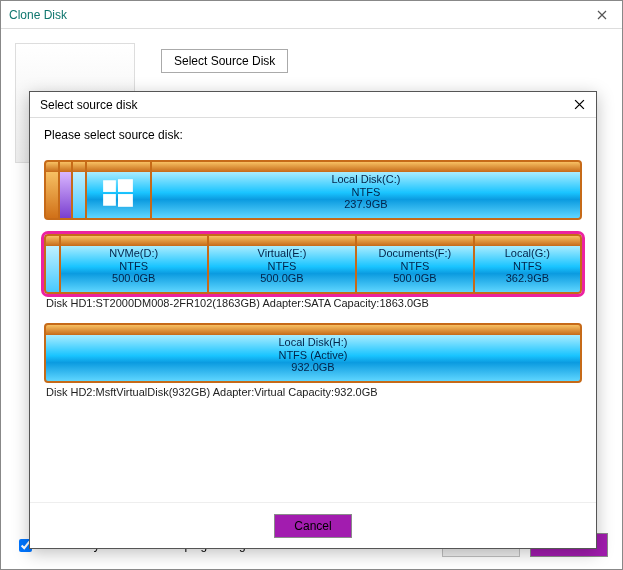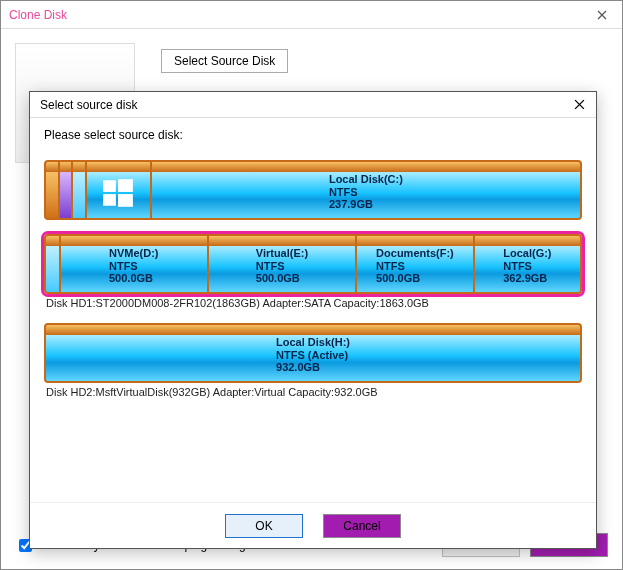--- a/index.html
+++ b/index.html
@@ -1,19 +1,19 @@
 <!DOCTYPE html>
 <html><head>
 <meta charset="utf-8">
 <style>
   * { box-sizing: border-box; }
   html, body { margin: 0; padding: 0; font-family: "Segoe UI", Tahoma, sans-serif; font-size: 12px; color: #000; background: #fff; }
   .window { width: 623px; height: 570px; border: 1px solid #888; background: #fff; position: relative; display: flex; flex-direction: column; }
   .titlebar { display: flex; align-items: center; justify-content: space-between; height: 28px; padding: 0 0 0 8px; border-bottom: 1px solid #ddd; }
-  .titlebar .title { font-size: 12px; color: #ec4899; }
+  .titlebar .title { font-size: 12px; color: #0f766e; }
   .titlebar .close { width: 40px; height: 100%; display: flex; align-items: center; justify-content: center; color: #555; }
   .titlebar .close svg { width: 10px; height: 10px; }
   .mainbody { flex: 1; position: relative; padding: 14px; overflow: hidden; }
   .thumb { width: 120px; height: 120px; background: linear-gradient(#fff,#eee); border: 1px solid #ddd; }
   .tabbtn { position: absolute; top: 20px; left: 160px; padding: 4px 12px; border: 1px solid #aaa; background: #fff; font-size: 12px; }
   .footer { position: absolute; bottom: 12px; left: 14px; right: 14px; display: flex; align-items: center; justify-content: space-between; }
   .footer label { display: flex; align-items: center; gap: 6px; font-size: 12px; }
   .btnrow { display: flex; gap: 10px; }
   .btn { min-width: 78px; height: 24px; border: 1px solid #8a8a8a; background: #a21caf; font-size: 12px; display: inline-flex; align-items: center; justify-content: center; cursor: pointer; }
   .btn.primary { background: #e6f0fb; border-color: #1e73d2; }
@@ -23,21 +23,21 @@
   .dialog { position: absolute; top: 62px; left: 28px; width: 568px; height: 458px; background: #fff; border: 1px solid #555; box-shadow: 0 4px 16px rgba(0,0,0,0.25); display: flex; flex-direction: column; }
   .dlgtitle { display: flex; align-items: center; justify-content: space-between; height: 26px; padding: 0 0 0 10px; border-bottom: 1px solid #ddd; font-size: 12px; }
   .dlgtitle .close { width: 34px; height: 100%; display: flex; align-items: center; justify-content: center; }
   .dlgtitle .close svg { width: 11px; height: 11px; }
   .dlgbody { flex: 1; padding: 10px 14px 0 14px; overflow-y: auto; }
   .prompt { font-size: 12px; margin-bottom: 18px; }
   .diskgroup { margin-bottom: 14px; }
   .diskbar { border: 2px solid #c66a18; border-radius: 4px; overflow: hidden; display: flex; height: 60px; background: #c66a18; gap: 2px; }
   .diskbar.selected { outline: 3px solid #ec22a0; border-color: #c66a18; }
   .diskinfo { font-size: 11px; color: #222; padding: 3px 0 0 2px; }
-  .part { position: relative; display: flex; flex-direction: column; align-items: center; justify-content: center; font-size: 11px; font-weight: bold; text-align: left; color: #02234a; overflow: hidden; }
+  .part { position: relative; display: flex; flex-direction: column; align-items: center; justify-content: center; font-size: 11px; font-weight: normal; text-align: center; color: #02234a; overflow: hidden; }
   .part .cap { position: absolute; top: 0; left: 0; right: 0; height: 10px; background: linear-gradient(#f7c063,#c66a18); }
   .part .body { position: absolute; top: 10px; left: 0; right: 0; bottom: 0; }
   .part .txt { position: relative; z-index: 2; line-height: 1.15; padding-top: 4px; }
   
   .g-blue  .body { background: linear-gradient(#a9ecff 0%, #19c4ff 45%, #0b9be0 60%, #5fd6ff 100%); }
   .g-orange .body { background: linear-gradient(#f7c063,#d07018); }
   .g-purple .body { background: linear-gradient(#d9b6ff,#7a3fcf); }
   .g-lblue  .body { background: linear-gradient(#bef0ff,#47c9ff); }
 
   
@@ -180,19 +180,18 @@
                     <div>NTFS (Active)</div>
                     <div>932.0GB</div>
                   </div>
                 </div>
               </div>
               <div class="diskinfo">Disk HD2:MsftVirtualDisk(932GB)  Adapter:Virtual  Capacity:932.0GB</div>
             </div>
           </div>
       </div>
       <div class="dlgfooter">
-        <span class="btn primary">OK</span>
         <span class="btn">Cancel</span>
       </div>
     </div>
 
   </div>
 </div>
 
 </body></html>

